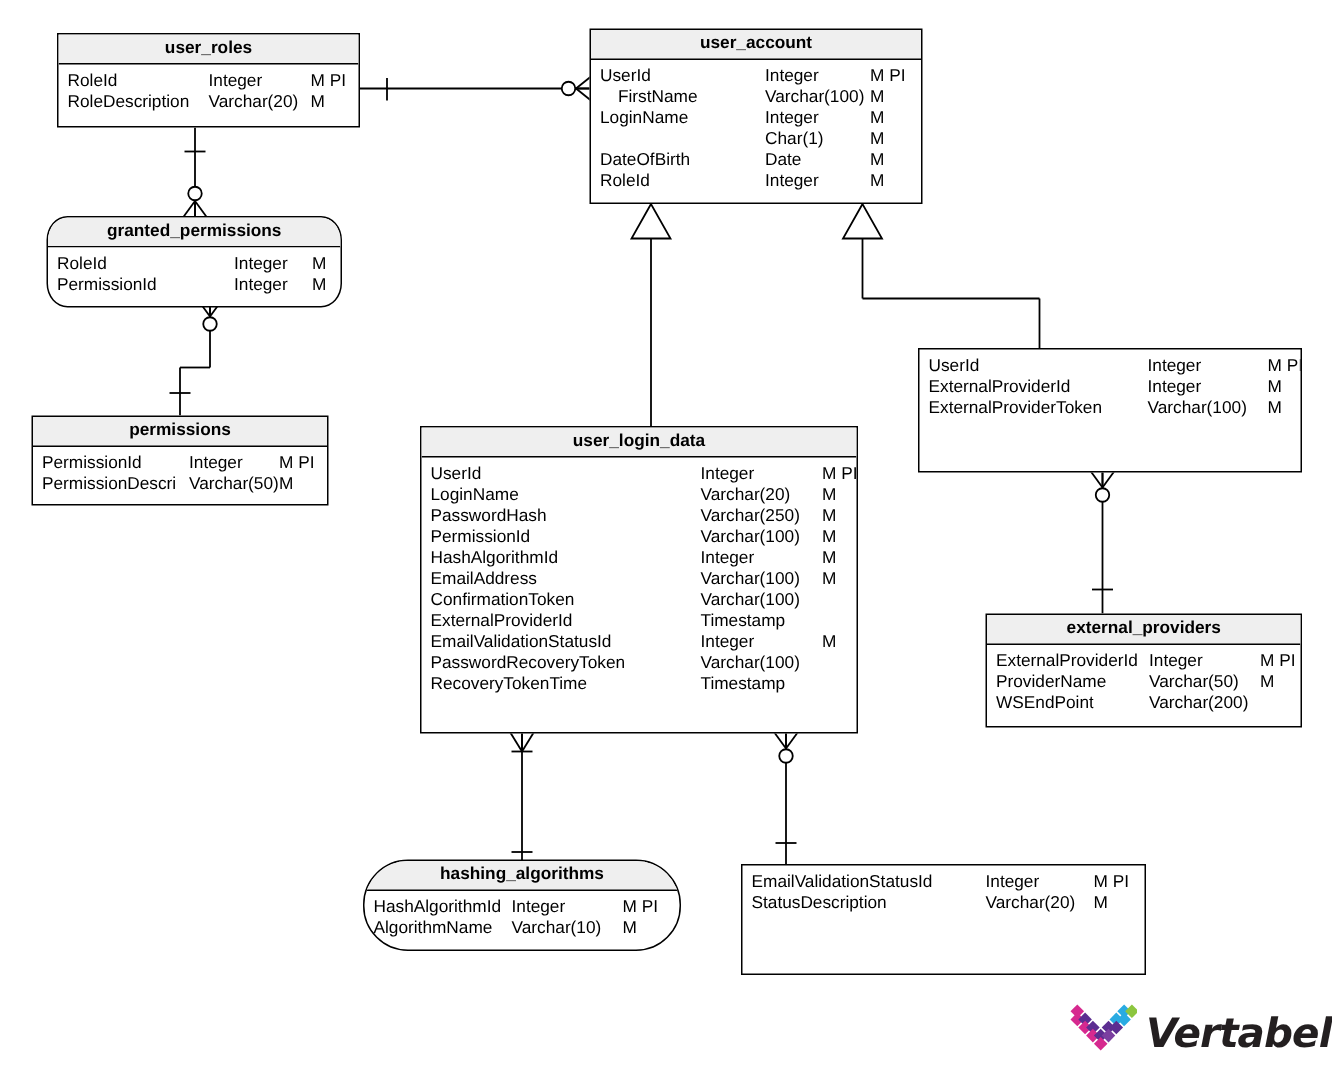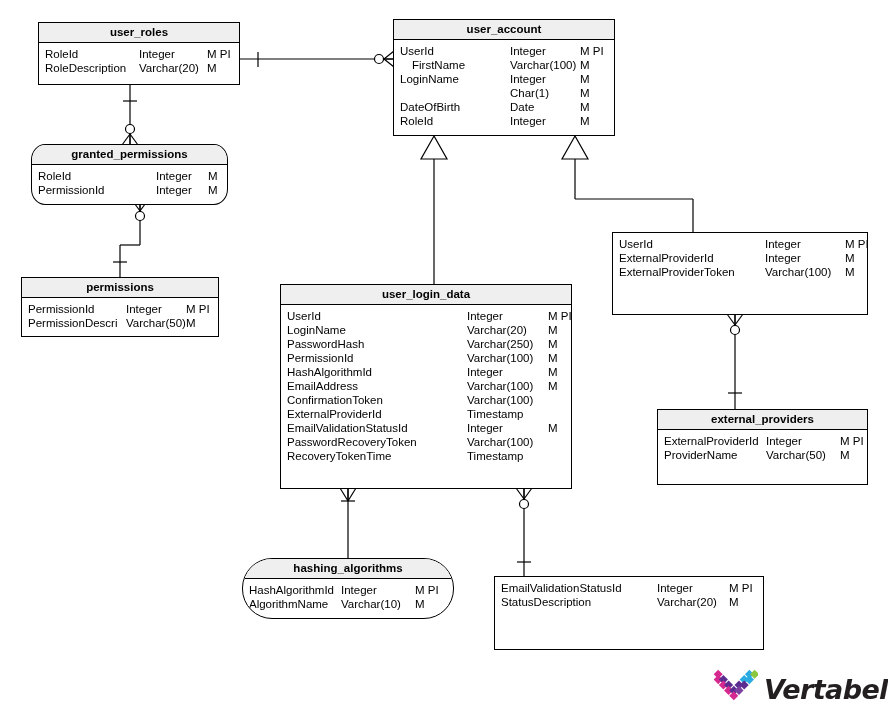--- a/index.html
+++ b/index.html
@@ -357,23 +357,28 @@
           <div class="attr-row">
             <span class="attr-name" style="left: 6px; max-width: 100px;">ExternalProviderId</span>
             <span class="attr-type" style="left: 108px;">Integer</span>
             <span class="attr-flags" style="left: 182px;">M PI</span>
           </div>
           <div class="attr-row">
             <span class="attr-name" style="left: 6px; max-width: 100px;">ProviderName</span>
             <span class="attr-type" style="left: 108px;">Varchar(50)</span>
             <span class="attr-flags" style="left: 182px;">M</span>
           </div>
-        </div>
-      </div>
-      <div class="entity" style="left: 242px; top: 558px; width: 212px; height: 61px; border-radius: 30px;">
+          <div class="attr-row">
+            <span class="attr-name" style="left: 6px; max-width: 100px;">WSEndPoint</span>
+            <span class="attr-type" style="left: 108px;">Varchar(200)</span>
+            <span class="attr-flags" style="left: 182px;"></span>
+          </div>
+        </div>
+      </div>
+      <div class="entity" style="left: 242px; top: 573px; width: 212px; height: 61px; border-radius: 30px;">
         <div class="entity-header">hashing_algorithms</div>
         <div class="entity-body">
           <div class="attr-row">
             <span class="attr-name" style="left: 6px; max-width: 90px;">HashAlgorithmId</span>
             <span class="attr-type" style="left: 98px;">Integer</span>
             <span class="attr-flags" style="left: 172px;">M PI</span>
           </div>
           <div class="attr-row">
             <span class="attr-name" style="left: 6px; max-width: 90px;">AlgorithmName</span>
             <span class="attr-type" style="left: 98px;">Varchar(10)</span>

